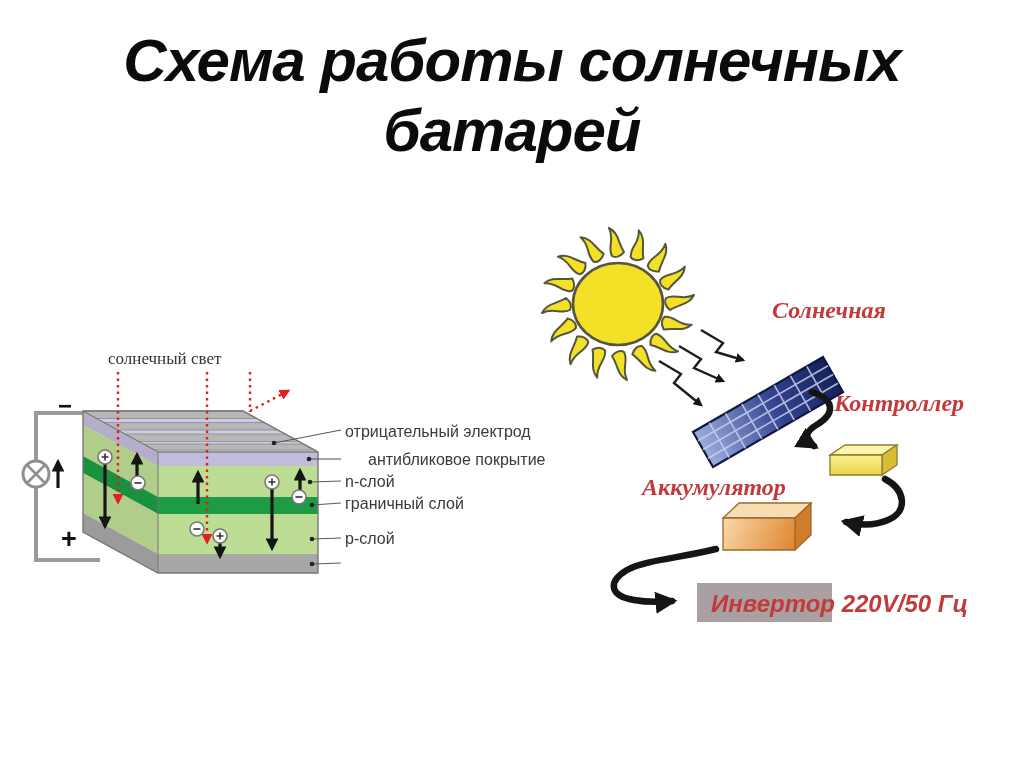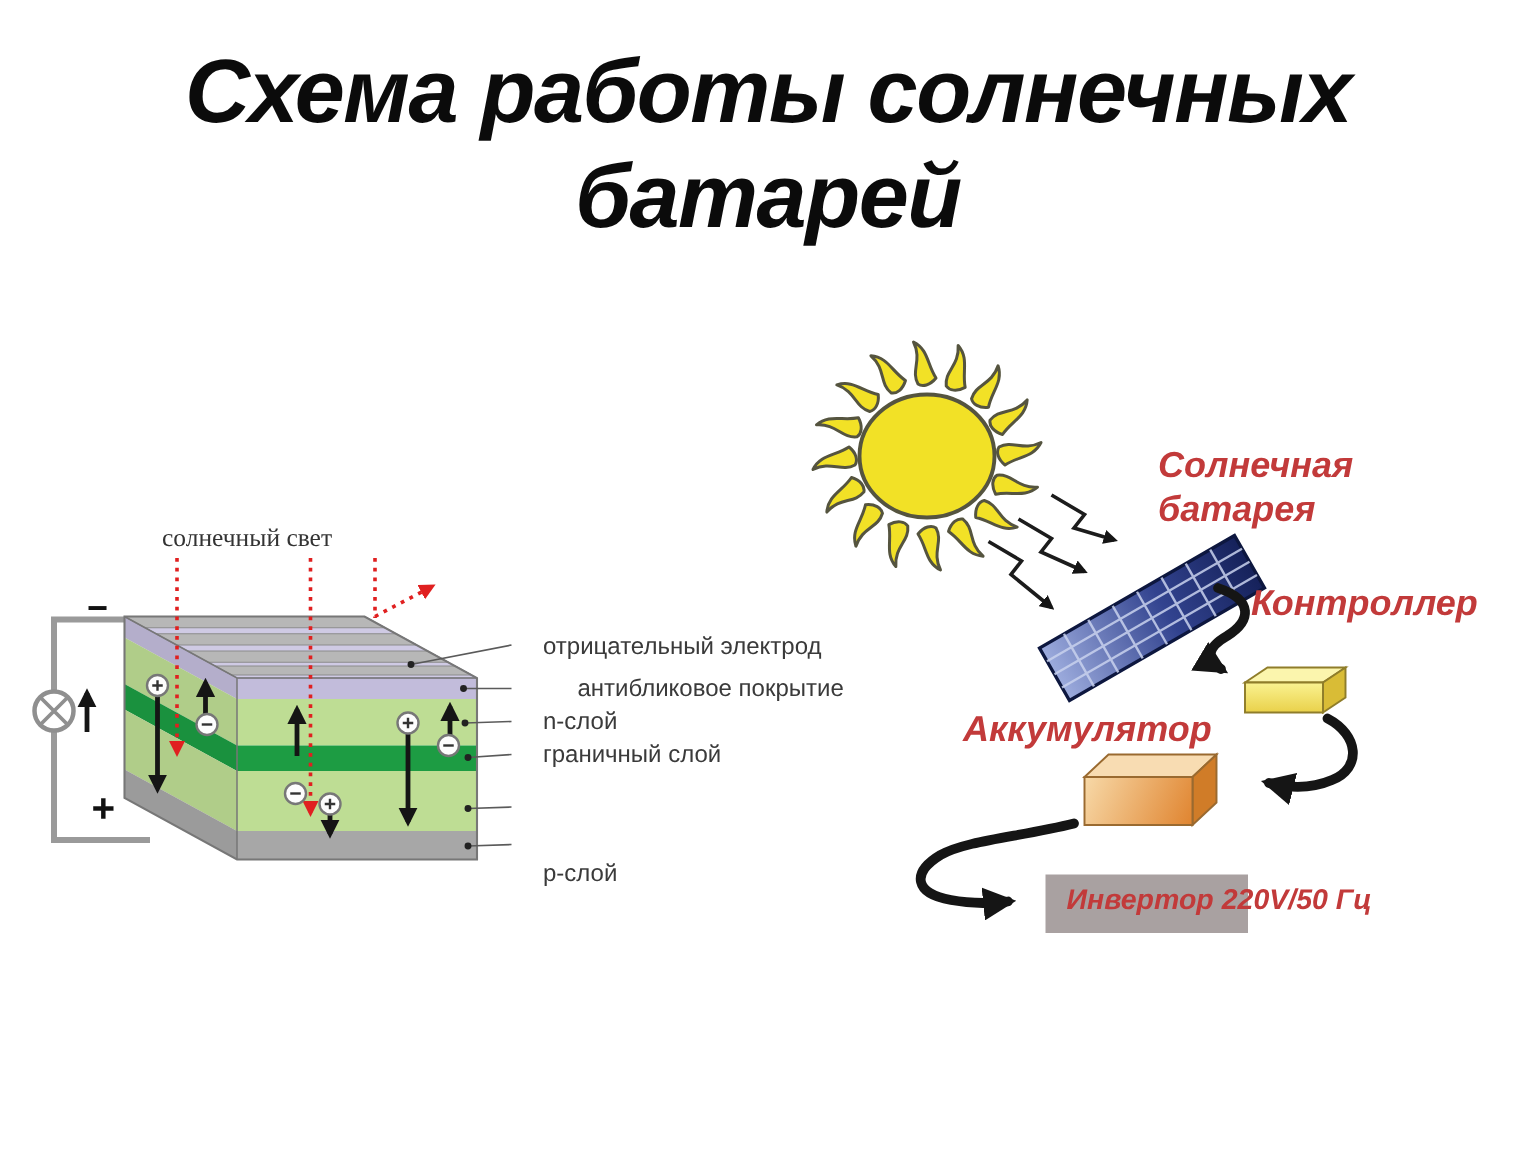--- a/index.html
+++ b/index.html
@@ -9,29 +9,29 @@
   .abs{position:absolute;}
   #page-title{left:92px;top:26px;width:840px;text-align:center;
     font-size:60px;line-height:70px;font-weight:bold;font-style:italic;
     letter-spacing:-1px;color:#0b0b0b;}
   .small-label{font-size:16px;color:#3a3a3a;white-space:nowrap;}
   #sunlight-label{left:108px;top:349px;font-size:17px;color:#333;font-family:Liberation Serif, serif;}
   .terminal{font-weight:bold;color:#111;}
   #minus-terminal{left:58px;top:392px;font-size:24px;}
   #plus-terminal{left:61px;top:524px;font-size:27px;}
   .red-label{color:#c23a3a;font-weight:bold;font-style:italic;font-size:24px;
-    line-height:26px;white-space:nowrap;}
+    line-height:26px;white-space:nowrap;font-family:Liberation Serif, serif;}
   .red-label span{display:block;}
   #solar-battery-label{left:772px;top:296px;line-height:29px;}
   #controller-label{left:834px;top:390px;}
   #accumulator-label{left:642px;top:474px;}
   #inverter-box{left:697px;top:583px;width:135px;height:39px;background:#a9a1a1;}
-  #inverter-label{left:711px;top:590px;font-size:19px;color:#c23a3a;
+  #inverter-label{left:711px;top:590px;font-size:24px;color:#c23a3a;
     font-weight:bold;font-style:italic;white-space:nowrap;}
-  .layer-label{left:362px;}
+  .layer-label{left:345px;}
 </style>
 </head>
 <body>
 
 <div id="stage">
 
   <svg id="gfx" viewBox="0 0 1024 768" xmlns="http://www.w3.org/2000/svg">
     <defs>
       <marker id="mB" viewBox="0 0 4 4" refX="3" refY="2" markerWidth="4" markerHeight="4" orient="auto">
         <path d="M0,0 L4,2 L0,4 Z" fill="#151515"></path>
@@ -219,25 +219,24 @@
 
   <div class="abs small-label" id="sunlight-label">солнечный свет</div>
 
   <div class="abs terminal" id="minus-terminal">−</div>
   <div class="abs terminal" id="plus-terminal">+</div>
 
   <div class="abs small-label layer-label" style="top:423px;">отрицательный электрод</div>
   <div class="abs small-label layer-label" style="top:451px;margin-left:23px;">антибликовое покрытие</div>
   <div class="abs small-label layer-label" style="top:473px;">n-слой</div>
   <div class="abs small-label layer-label" style="top:495px;">граничный слой</div>
-  <div class="abs small-label layer-label" style="top:530px;margin-top:44px;">p-слой</div>
+  <div class="abs small-label layer-label" style="top:530px;">p-слой</div>
 
   <div class="abs red-label" id="solar-battery-label">
     <span>Солнечная</span>
-    <span>батарея</span>
   </div>
 
   <div class="abs red-label" id="controller-label">
     <span>Контроллер</span>
   </div>
 
   <div class="abs red-label" id="accumulator-label">Аккумулятор</div>
 
   <div class="abs" id="inverter-box"></div>
   <div class="abs" id="inverter-label">Инвертор 220V/50 Гц</div>

